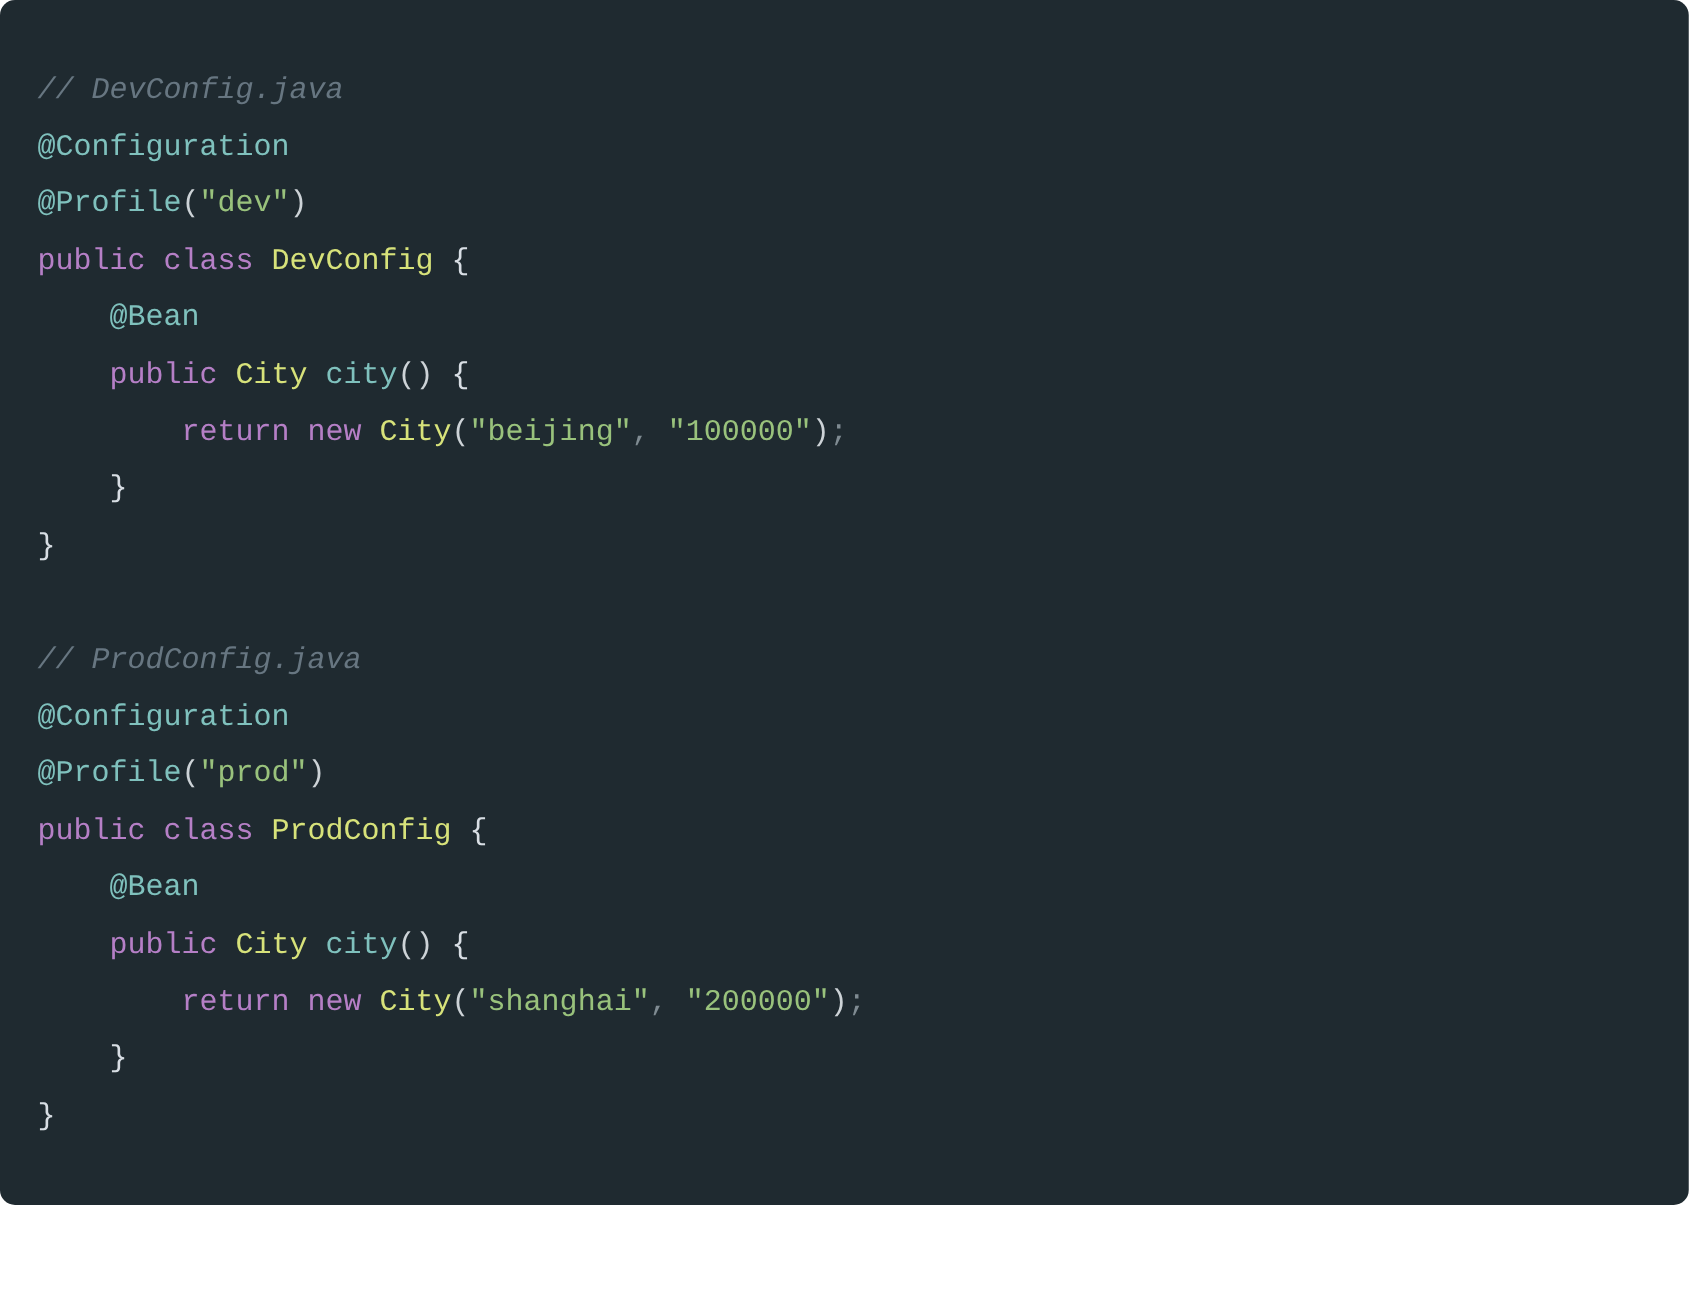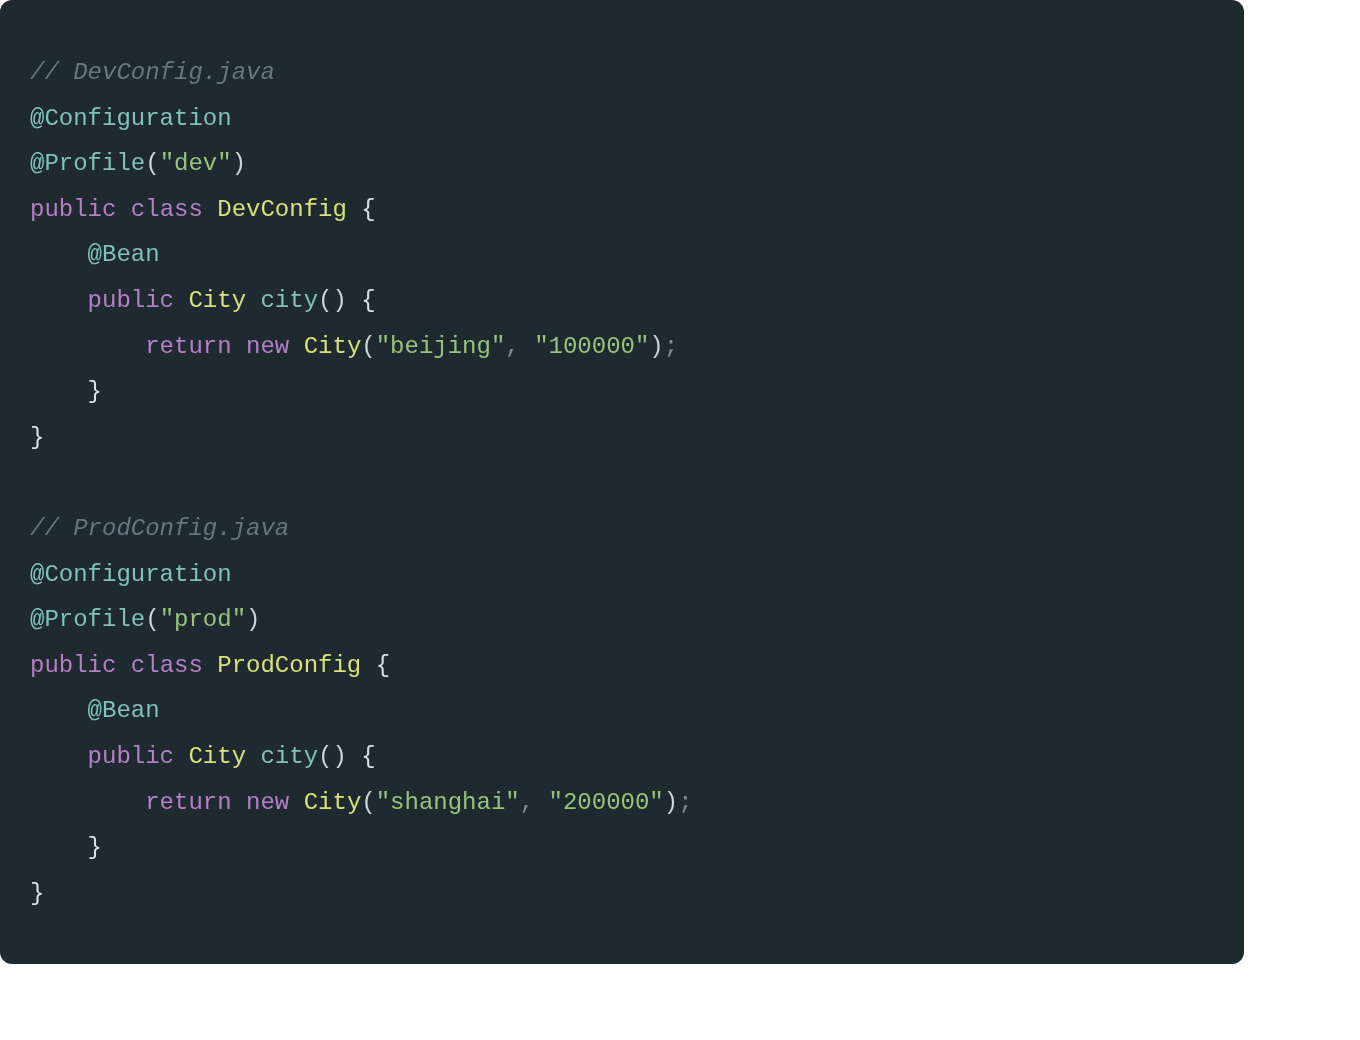--- a/index.html
+++ b/index.html
@@ -4,21 +4,21 @@
 <style>
   html, body {
     margin: 0;
     padding: 0;
     background: #ffffff;
     width: 1360px;
     height: 1040px;
   }
   .code-block {
     box-sizing: border-box;
-    width: 1244px;
+    width: 1351px;
     margin: 0;
     border-radius: 12px;
     background: #1f2a30;
     padding: 50px 30px 48px 30px;
     font-family: "SFMono-Regular", Consolas, "Liberation Mono", Menlo, Courier, monospace;
     font-size: 24px;
     line-height: 1.9;
     white-space: pre;
     overflow: hidden;
   }

